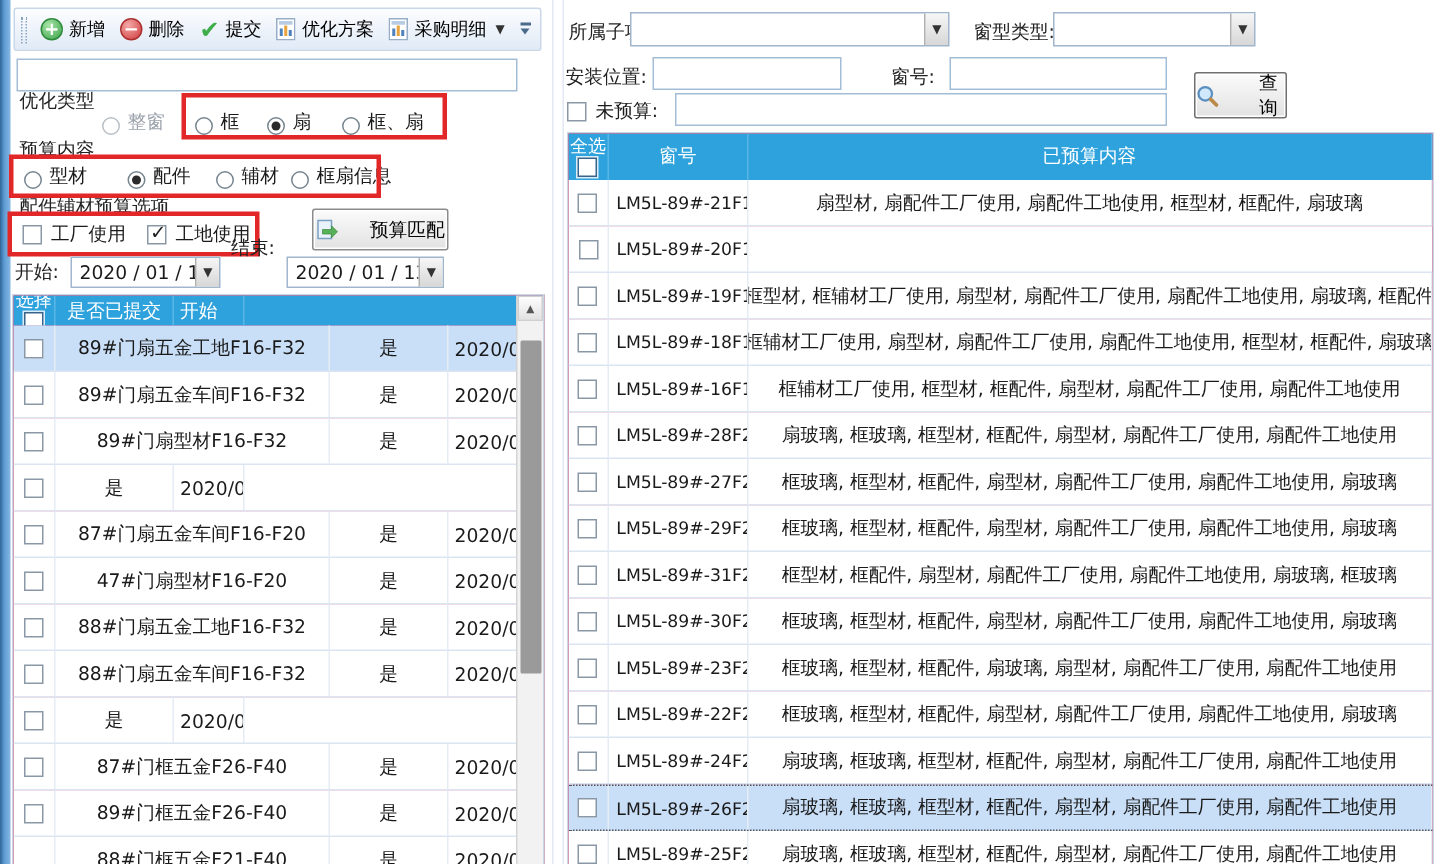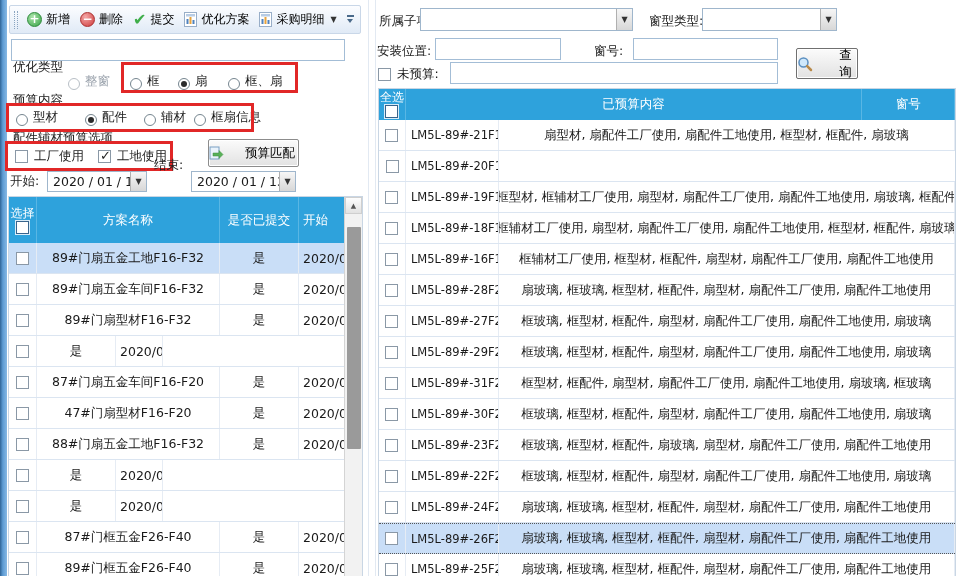--- a/index.html
+++ b/index.html
@@ -36,42 +36,42 @@
   .radio{width:12px;height:12px;border:1px solid #75858f;border-radius:50%;background:#fff;position:relative;flex:none}
   .radio.on::after{content:"";position:absolute;left:2px;top:2px;width:6px;height:6px;background:#2b2b2b;border-radius:50%}
   .radio.dis{border-color:#b8bfc6}
   .dim{color:#9aa2ac}
   .cbx{width:13px;height:13px;border:1px solid #8a98a6;background:#fff;position:relative;display:inline-block;flex:none}
   .cbx.on::after{content:"✓";position:absolute;left:1px;top:-3px;font-size:13px;font-weight:bold;color:#1f1f1f}
   .cbx.hdr{border:1px solid #38648c;box-shadow:0 0 0 1px #d9ecf8}
   .cb-item{position:absolute;display:inline-flex;align-items:center;gap:6px;white-space:nowrap}
   .red-rect{position:absolute;border:3px solid #e12727;pointer-events:none}
   
-  .btn{position:absolute;display:inline-flex;align-items:center;justify-content:flex-start;gap:21px;
+  .btn{position:absolute;display:inline-flex;align-items:center;justify-content:center;gap:21px;
       background:linear-gradient(#fbfbfb,#e2e2e2);border:1px solid #8c8c8c;border-radius:2px;
       font:12.5px "DejaVu Sans","Liberation Sans",sans-serif;box-shadow:inset 0 0 0 1px #fff}
   .datebox,.combo{position:absolute;background:#fff;border:1px solid #9fb6cc;display:flex;align-items:center}
   .datebox .val,.combo .val{flex:1;padding:0 5px;white-space:nowrap;overflow:hidden}
   .drop{width:16px;align-self:stretch;background:linear-gradient(#f6f6f6,#d7d7d7);border-left:1px solid #b0b0b0;
       display:flex;align-items:center;justify-content:center;font-size:8px;color:#333;flex:none}
   
   .table{position:absolute;overflow:hidden;border:1px solid #c9d6e4;border-bottom:none;background:#be185d}
   .thead{display:flex;background:#2ea2dc;color:#fff}
   .th{display:flex;align-items:center;justify-content:center;border-right:1px solid #59b6e4;overflow:hidden}
   .th.two{flex-direction:column;gap:1px;font-size:12px;line-height:13px}
   .trow{display:flex;height:31px;border-bottom:1px solid #dbe5f1;background:#fff}
   .cell{display:flex;align-items:center;justify-content:center;border-right:1px solid #e6ecf4;
       overflow:hidden;white-space:nowrap}
   .trow.sel{background:#c9def7}
   .trow.sel2{background:#c9def7;border-top:1px dotted #555;border-bottom:1px dotted #555}
   .p1{width:28px}.p2{width:183px}.p3{width:79px}.p4{width:47px;justify-content:flex-start;padding-left:4px}
   .hp1{width:28px}.hp2{width:183px}.hp3{width:79px}.hp4{width:47px;justify-content:flex-start;padding-left:4px}
   .b1{width:27px}.b2{width:93px;justify-content:flex-start;padding-left:5px;font-size:11.5px}.b3{width:458px}
   .hb1{width:27px}.hb2{width:93px}.hb3{width:458px}
-  .plan .thead{height:46px}
+  .plan .thead{height:20px}
   .budget .thead{height:31px}
   
   .vscroll{position:absolute;top:0;right:0;width:18px;height:100%;background:#f2f2f2;border-left:1px solid #d4d4d4}
   .sb-up{position:absolute;top:0;left:0;width:17px;height:17px;background:linear-gradient(#fdfdfd,#e2e2e2);
       border:1px solid #cfcfcf;display:flex;align-items:center;justify-content:center;font-size:7px;color:#555}
   .sb-thumb{position:absolute;left:2px;top:30px;width:14px;height:222px;background:#9a9a9a;border-radius:1px}
   svg{flex:none}
 </style>
 </head>
 <body>
@@ -191,21 +191,20 @@
     <span class="val">2020 / 01 / 13</span>
     <span class="drop">▼</span>
   </div>
 
   <div class="table plan" style="left:8px;top:196px;width:355px;height:380px">
     <div class="thead">
       <div class="th two hp1">
         <span>选择</span>
         <span class="cbx hdr"></span>
       </div>
-      <div class="th hp2">方案名称</div>
       <div class="th hp3">是否已提交</div>
       <div class="th hp4">开始</div>
     </div>
     <div>
         <div class="trow sel">
           <div class="cell p1">
             <span class="cbx"></span>
           </div>
           <div class="cell p2">89#门扇五金工地F16-F32</div>
           <div class="cell p3">是</div>
@@ -255,20 +254,21 @@
             <span class="cbx"></span>
           </div>
           <div class="cell p2">88#门扇五金工地F16-F32</div>
           <div class="cell p3">是</div>
           <div class="cell p4">2020/0</div>
         </div>
         <div class="trow">
           <div class="cell p1">
             <span class="cbx"></span>
           </div>
+          <div class="cell p2">88#门扇五金车间F16-F32</div>
           <div class="cell p3">是</div>
           <div class="cell p4">2020/0</div>
         </div>
         <div class="trow">
           <div class="cell p1">
             <span class="cbx"></span>
           </div>
           <div class="cell p3">是</div>
           <div class="cell p4">2020/0</div>
         </div>
@@ -330,22 +330,22 @@
     <span>未预算:</span>
     </label>
   <input class="input" style="left: 450px; top: 62px; width: 328px; height: 22px;" value="">
 
   <div class="table budget" style="left:378px;top:88px;width:578px;height:488px">
     <div class="thead">
       <div class="th two hb1">
         <span>全选</span>
         <span class="cbx hdr"></span>
       </div>
+      <div class="th hb2">窗号</div>
       <div class="th hb3">已预算内容</div>
-      <div class="th hb2">窗号</div>
     </div>
     <div>
         <div class="trow">
           <div class="cell b1">
             <span class="cbx"></span>
           </div>
           <div class="cell b2">LM5L-89#-21F19</div>
           <div class="cell b3">扇型材, 扇配件工厂使用, 扇配件工地使用, 框型材, 框配件, 扇玻璃</div>
         </div>
         <div class="trow">

